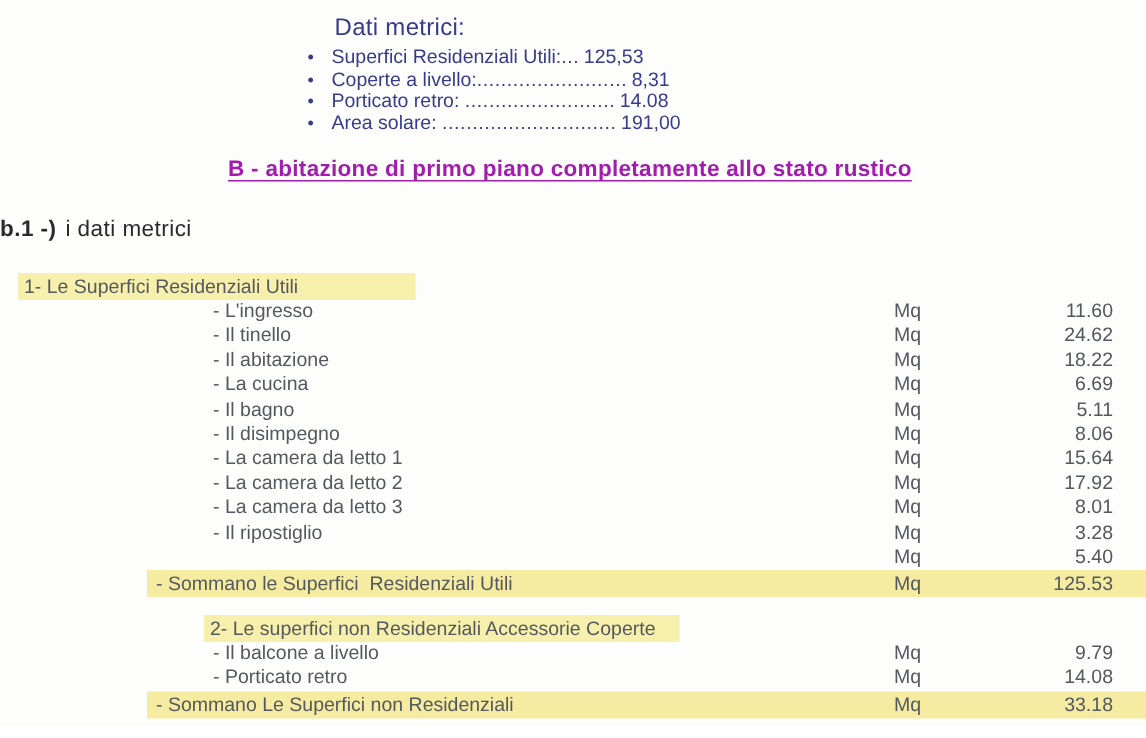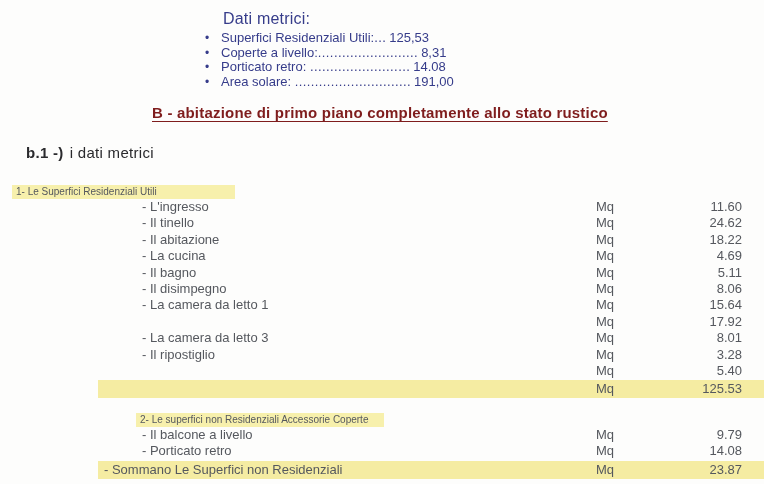--- a/index.html
+++ b/index.html
@@ -15,34 +15,34 @@
   .summary-title{font-size:16px;margin-left:18px;margin-bottom:3px;letter-spacing:.2px;}
   .summary-list{list-style:none;margin:0;padding:0;font-size:13px;line-height:14.6px;}
   .summary-item{display:flex;align-items:baseline;white-space:pre;}
   .bullet{width:16px;font-size:12px;}
   .s-leader{letter-spacing:.4px;}
   .s-value{margin-left:3px;}
 
   
   .heading-b{
     position:absolute;left:152px;top:104px;margin:0;
-    font-size:15px;font-weight:bold;color:#7f1d1d;
+    font-size:15px;font-weight:bold;color:#a21caf;
     text-decoration:underline;text-underline-offset:3px;letter-spacing:.2px;
   }
 
   
-  .subhead{position:absolute;left:26px;top:144px;font-size:15px;color:#2a2a2d;letter-spacing:.3px;}
+  .subhead{position:absolute;left:0;top:144px;font-size:15px;color:#2a2a2d;letter-spacing:.3px;}
   .sub-prefix{font-weight:bold;margin-right:6px;}
 
   
   .tbl{position:absolute;left:0;width:764px;color:#55585e;font-size:13px;}
   .t1{top:183px;}
   .t2{top:411px;}
   .title-row{position:relative;height:16px;line-height:15px;}
-  .hl{background:#f7f0ac;padding:1px 10px 2px 4px;font-size:10px;white-space:pre;}
+  .hl{background:#f7f0ac;padding:1px 10px 2px 4px;font-size:13px;white-space:pre;}
   .title1{margin-left:12px;padding-right:78px;}
   .title2{margin-left:136px;padding-right:16px;}
   .row{position:relative;height:16.4px;line-height:16px;}
   .lbl{position:absolute;left:142px;white-space:pre;}
   .unit{position:absolute;left:596px;}
   .val{position:absolute;right:22px;}
   .total{height:18px;margin-top:1px;line-height:17px;}
   .total .band{position:absolute;left:98px;right:0;top:0;bottom:0;background:#f5eca2;}
   .total .lbl{left:104px;}
 </style>
@@ -91,21 +91,21 @@
 
         <div class="row">
           <span class="lbl">- Il abitazione</span>
           <span class="unit">Mq</span>
           <span class="val">18.22</span>
         </div>
 
         <div class="row">
           <span class="lbl">- La cucina</span>
           <span class="unit">Mq</span>
-          <span class="val">4.69</span>
+          <span class="val">6.69</span>
         </div>
 
         <div class="row">
           <span class="lbl">- Il bagno</span>
           <span class="unit">Mq</span>
           <span class="val">5.11</span>
         </div>
 
         <div class="row">
           <span class="lbl">- Il disimpegno</span>
@@ -113,20 +113,21 @@
           <span class="val">8.06</span>
         </div>
 
         <div class="row">
           <span class="lbl">- La camera da letto 1</span>
           <span class="unit">Mq</span>
           <span class="val">15.64</span>
         </div>
 
         <div class="row">
+          <span class="lbl">- La camera da letto 2</span>
           <span class="unit">Mq</span>
           <span class="val">17.92</span>
         </div>
 
         <div class="row">
           <span class="lbl">- La camera da letto 3</span>
           <span class="unit">Mq</span>
           <span class="val">8.01</span>
         </div>
 
@@ -136,20 +137,21 @@
           <span class="val">3.28</span>
         </div>
 
         <div class="row">
           <span class="unit">Mq</span>
           <span class="val">5.40</span>
         </div>
       </div>
     <div class="row total">
       <span class="band"></span>
+      <span class="lbl">- Sommano le Superfici  Residenziali Utili</span>
       <span class="unit">Mq</span>
       <span class="val">125.53</span>
     </div>
   </section>
 
   <section class="tbl t2">
     <div class="title-row">
       <span class="hl title2">2- Le superfici non Residenziali Accessorie Coperte</span>
     </div>
     <div class="rows">
@@ -163,17 +165,17 @@
         <div class="row">
           <span class="lbl">- Porticato retro</span>
           <span class="unit">Mq</span>
           <span class="val">14.08</span>
         </div>
       </div>
     <div class="row total">
       <span class="band"></span>
       <span class="lbl">- Sommano Le Superfici non Residenziali</span>
       <span class="unit">Mq</span>
-      <span class="val">23.87</span>
+      <span class="val">33.18</span>
     </div>
   </section>
 
 </div>
 
 </body></html>

